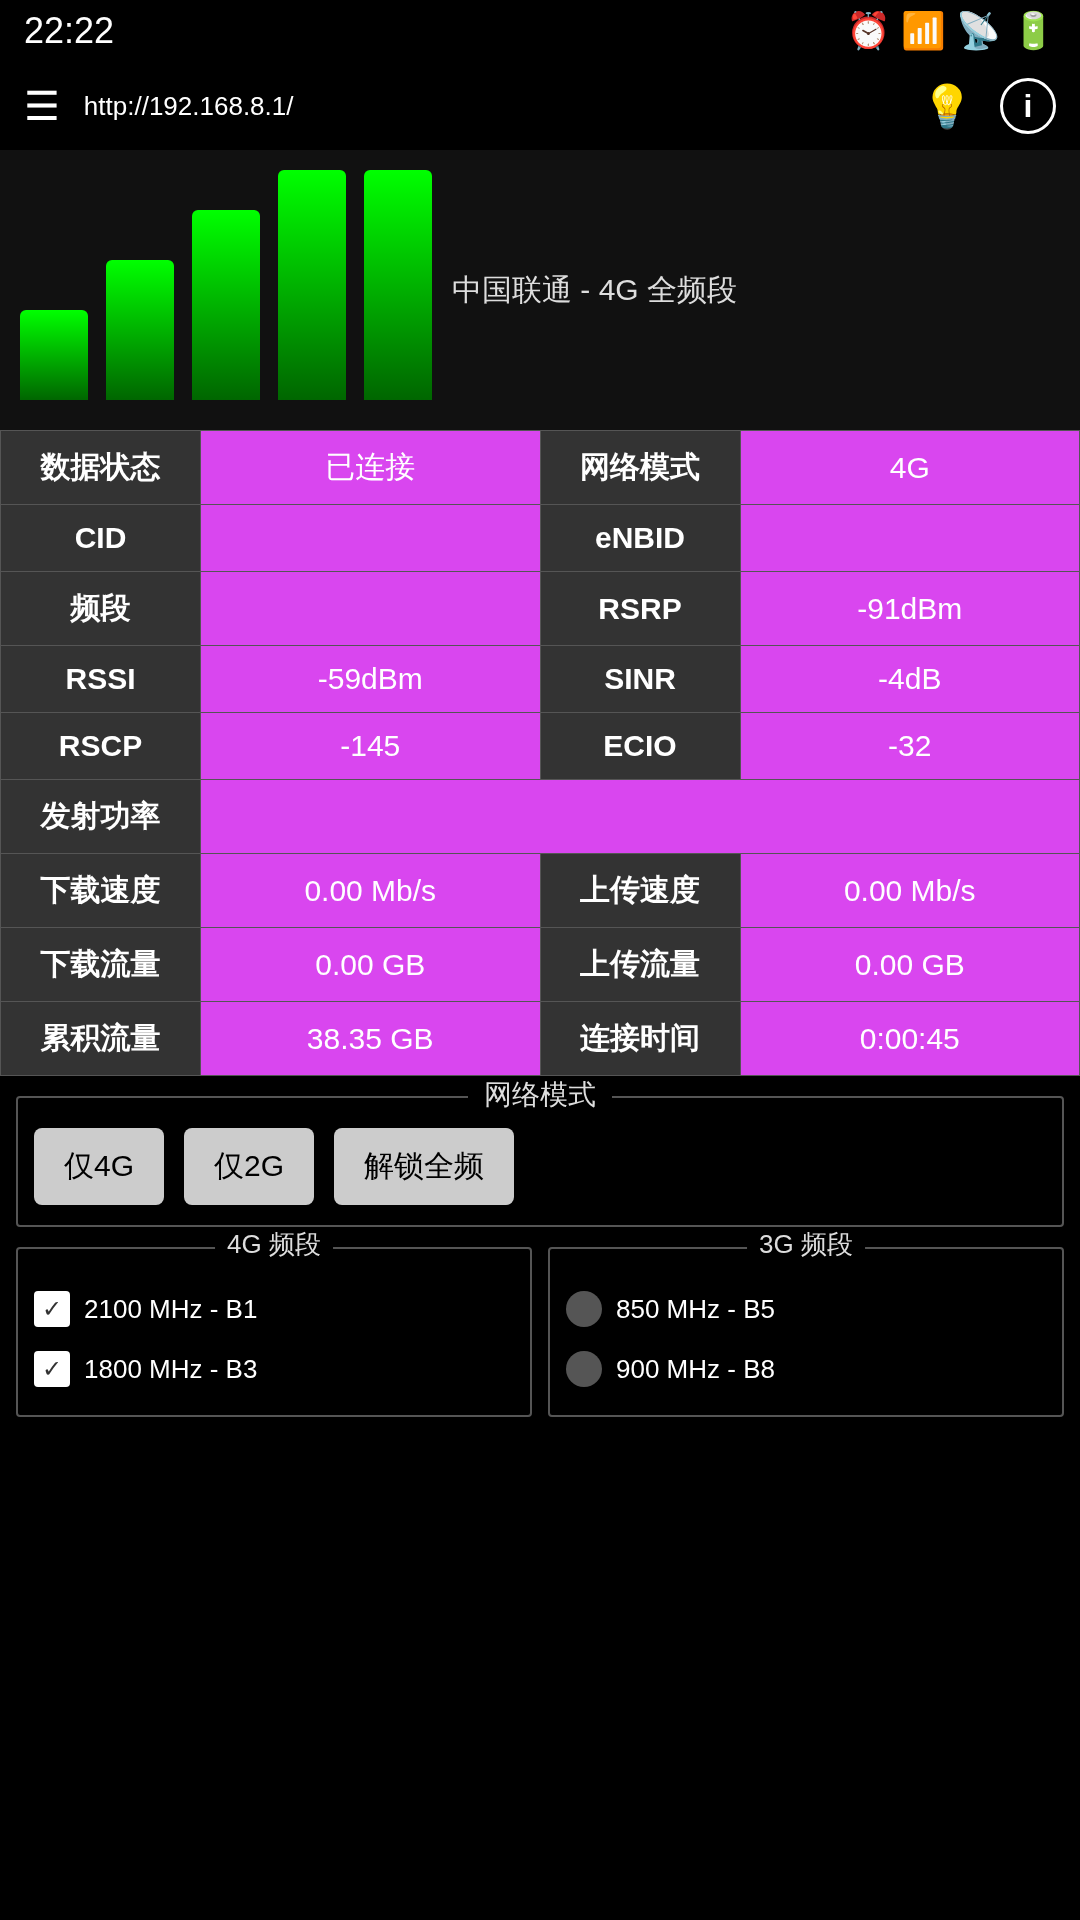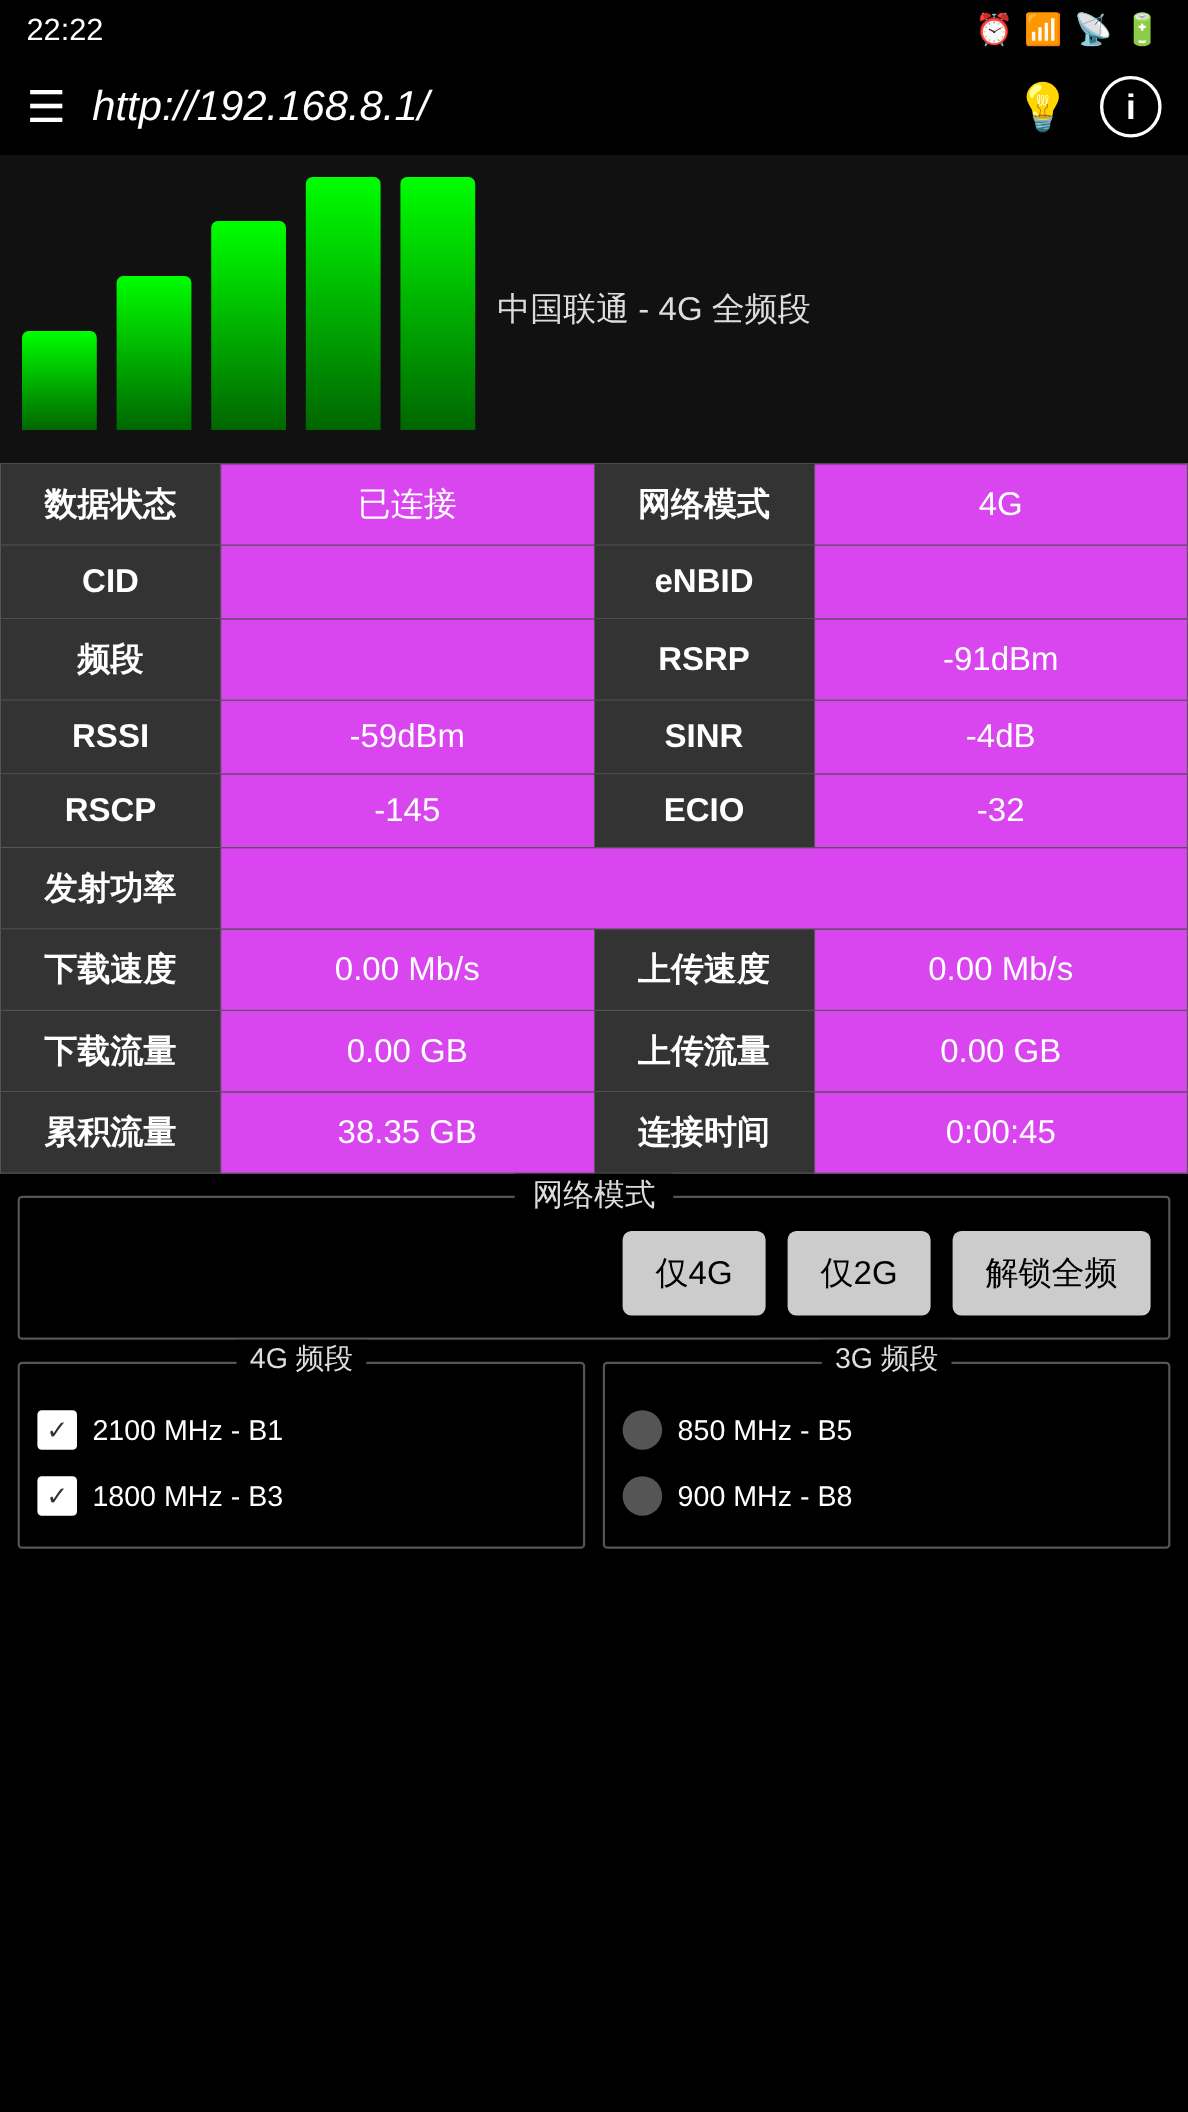--- a/index.html
+++ b/index.html
@@ -12,21 +12,21 @@
       min-height: 1920px;
       overflow-x: hidden;
     }
 
     
     .status-bar {
       display: flex;
       justify-content: space-between;
       align-items: center;
       padding: 10px 24px;
-      font-size: 28px;
+      font-size: 36px;
       background: #000;
     }
     .status-icons {
       display: flex;
       align-items: center;
       gap: 10px;
     }
 
     
     .top-bar {
@@ -34,23 +34,22 @@
       align-items: center;
       padding: 16px 24px;
       gap: 24px;
       background: #000;
     }
     .hamburger-icon {
       font-size: 40px;
       cursor: pointer;
     }
     .url-text {
-      font-size: 38px;
+      font-size: 26px;
       flex: 1;
-      font-style: italic;
     }
     .top-icon {
       font-size: 38px;
       cursor: pointer;
       border: 3px solid #fff;
       border-radius: 50%;
       width: 56px;
       height: 56px;
       display: flex;
       align-items: center;
@@ -130,21 +129,21 @@
       transform: translateX(-50%);
       background: #000;
       padding: 0 16px;
       font-size: 28px;
       color: #ddd;
       white-space: nowrap;
     }
     .mode-buttons {
       display: flex;
       gap: 20px;
-      justify-content: flex-end;
+      justify-content: flex-start;
       flex-wrap: wrap;
       margin-top: 10px;
     }
     .mode-btn {
       background: #ccc;
       color: #000;
       border: none;
       border-radius: 8px;
       font-size: 30px;
       padding: 18px 30px;

